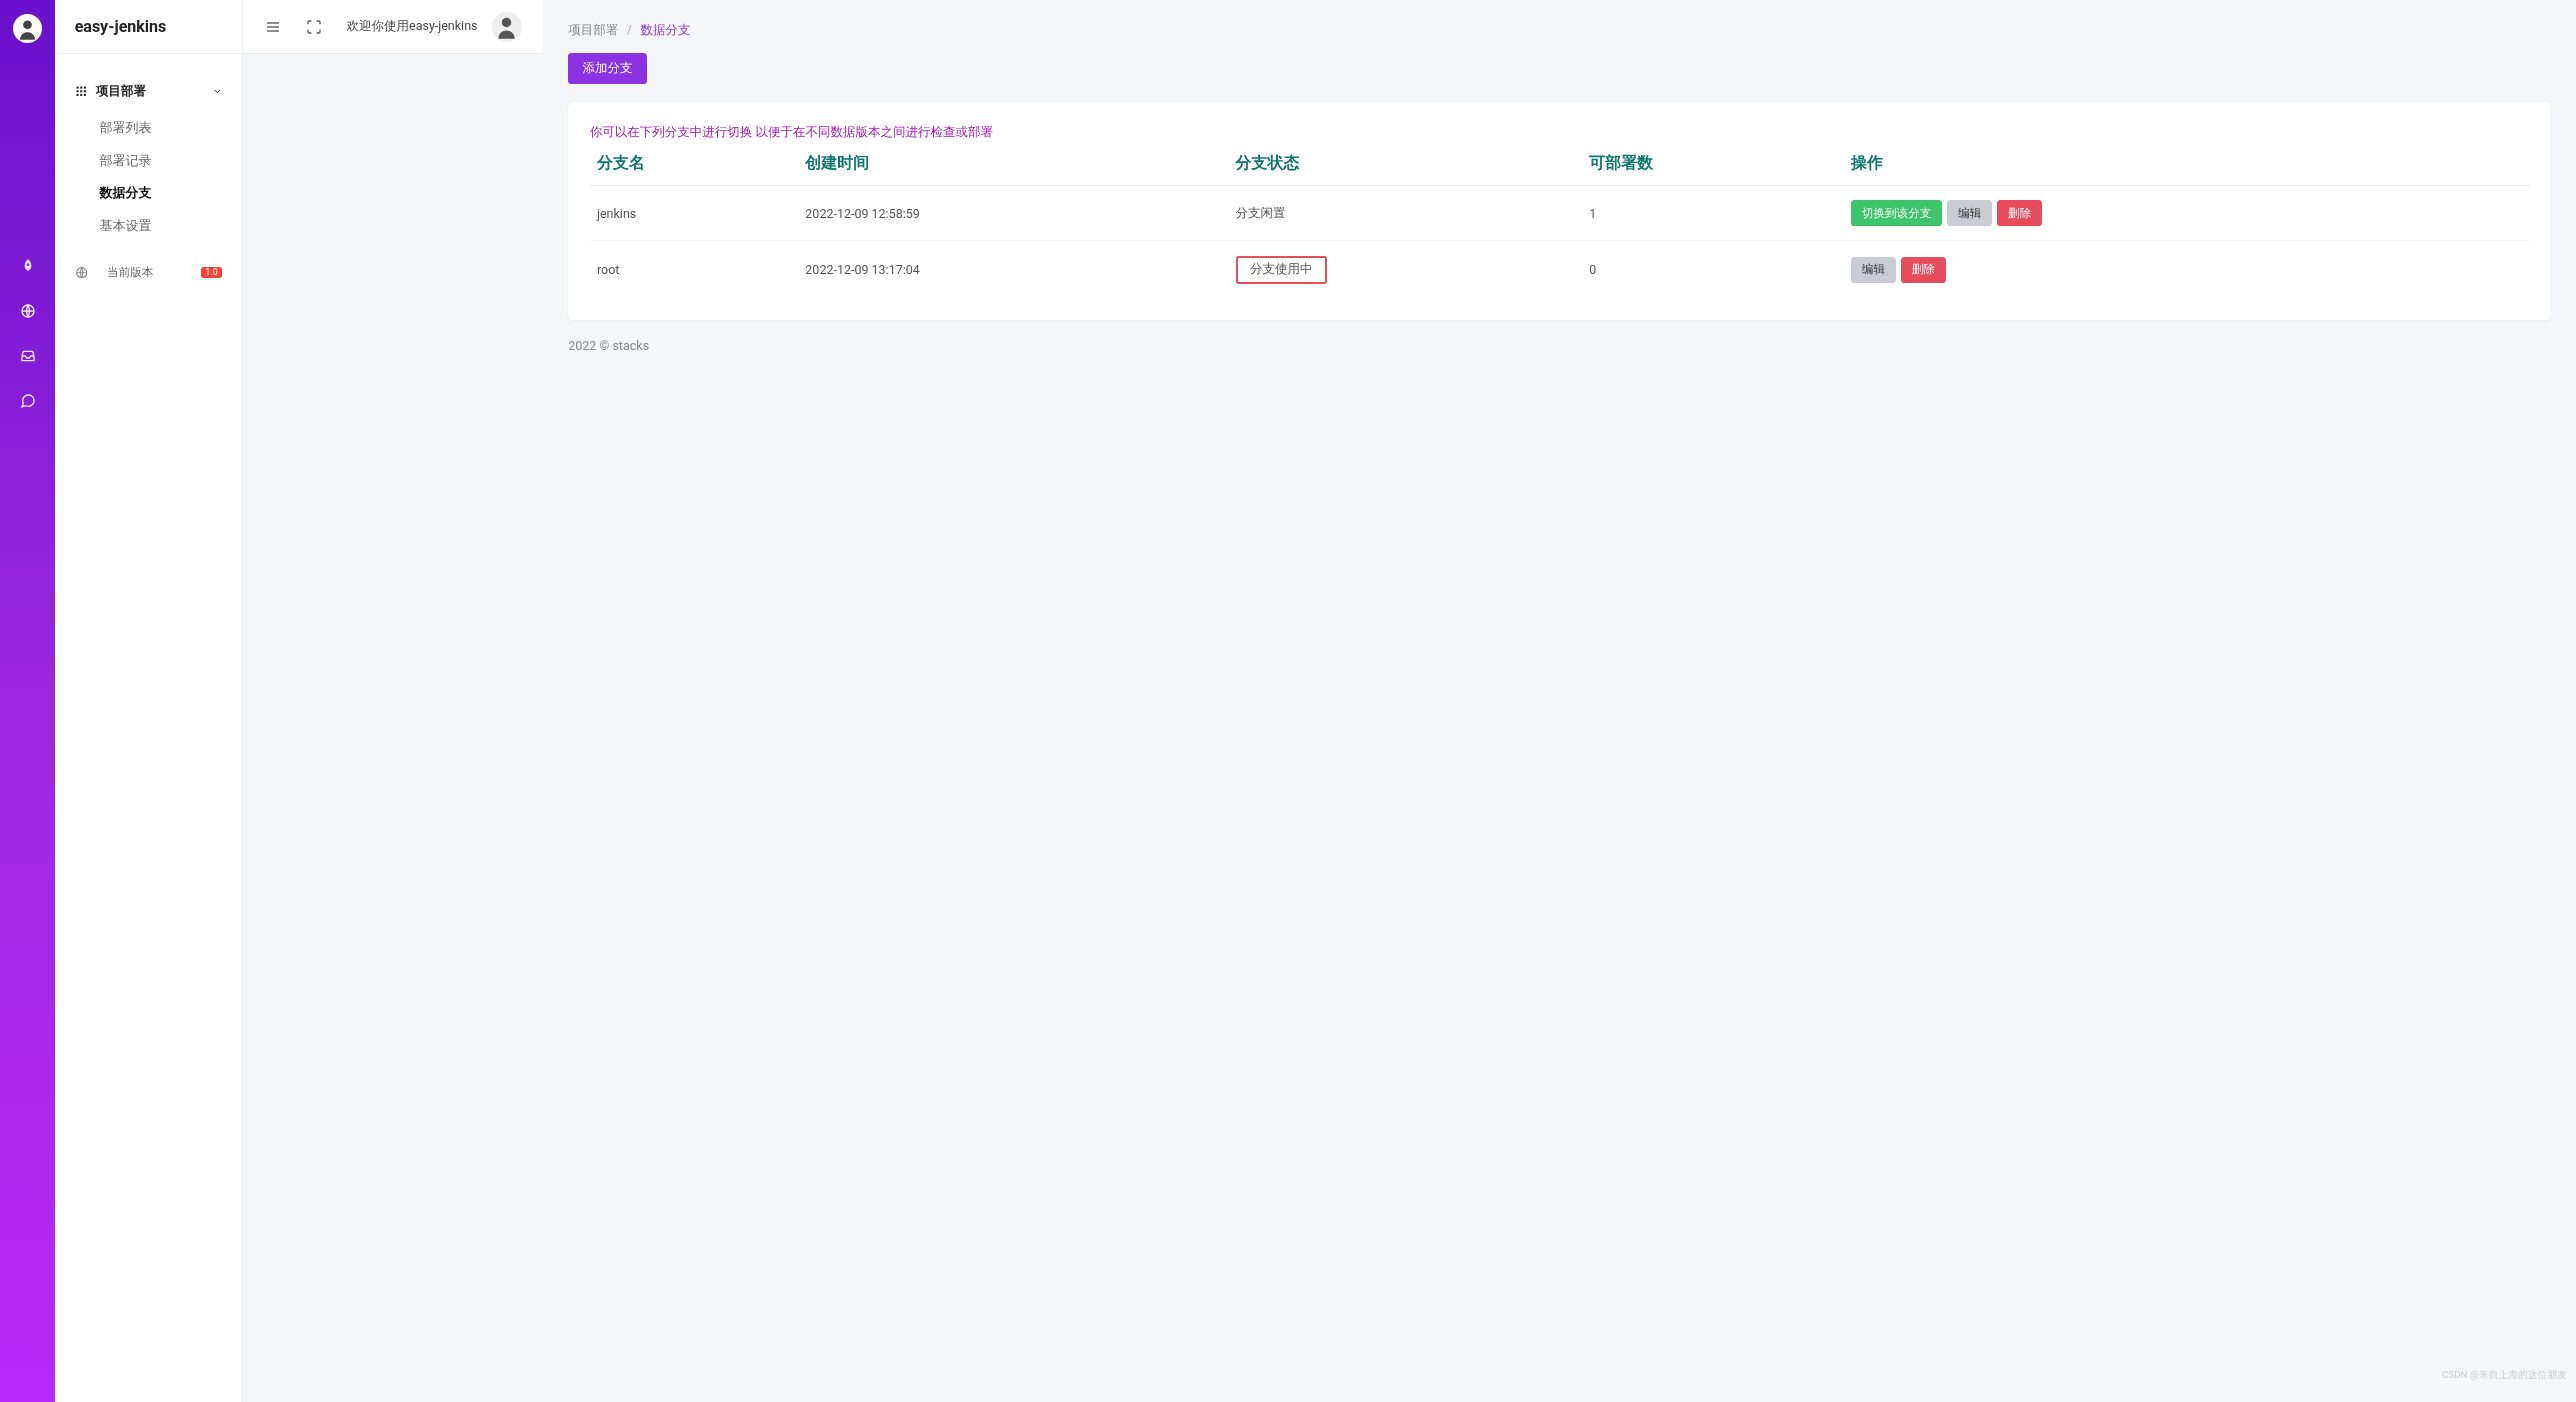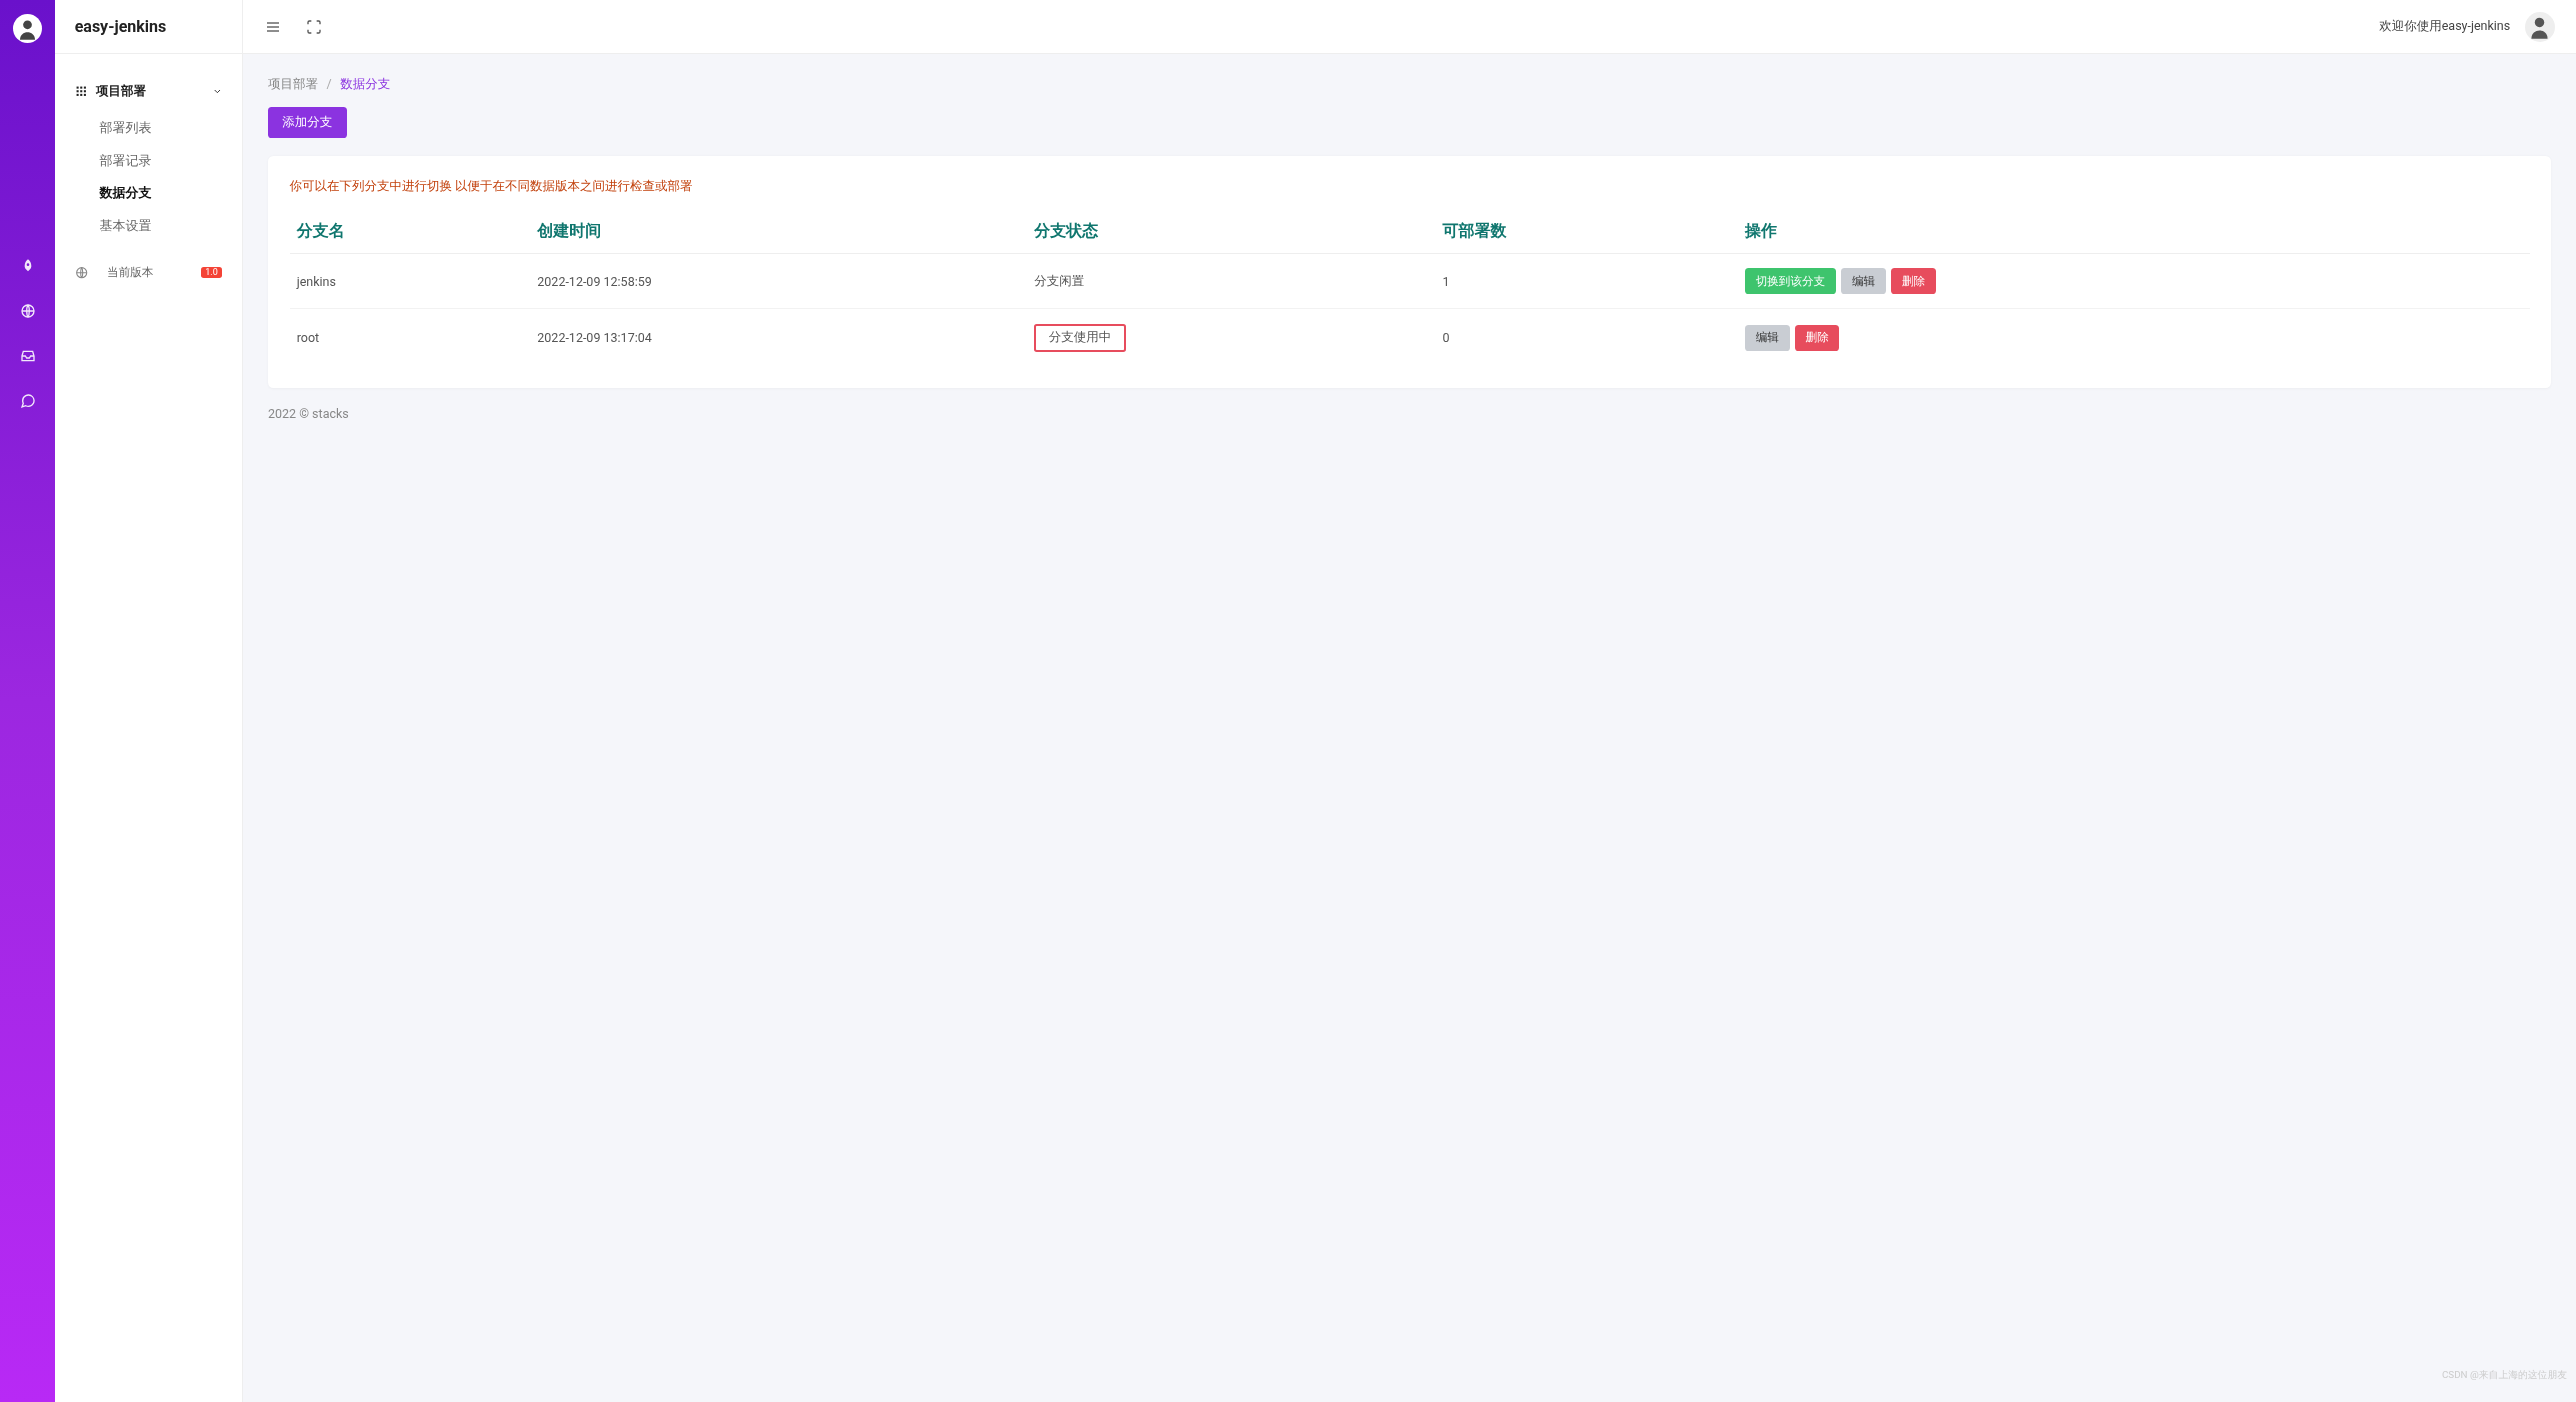--- a/index.html
+++ b/index.html
@@ -130,21 +130,21 @@
       background: #f44336;
       color: #fff;
       font-size: 9px;
       padding: 0.9px 4.5px;
       border-radius: 2.7px;
     }
     
     .main {
       flex: 1;
       display: flex;
-      flex-direction: column;
+      flex-direction: row;
       min-width: 0;
     }
     .topbar {
       height: 54px;
       background: #fff;
       border-bottom: 0.9px solid #eee;
       display: flex;
       align-items: center;
       padding: 0 21.5px;
     }
@@ -205,23 +205,23 @@
       margin-top: 18px;
       box-shadow: 0 0.9px 2.7px rgba(0,0,0,0.04);
     }
     .card-title {
       font-weight: 700;
       font-size: 14.3px;
       color: #222;
       margin-bottom: 12.5px;
     }
     .card-sub {
-      color: #c2410c;
-      font-size: 12.5px;
-      margin-bottom: 16px;
+      color: #a21caf;
+      font-size: 12.5px;
+      margin-bottom: 2px;
     }
     table {
       width: 100%;
       border-collapse: collapse;
     }
     thead th {
       text-align: left;
       padding: 10.7px 7.2px;
       font-weight: 700;
       color: #0f766e;

